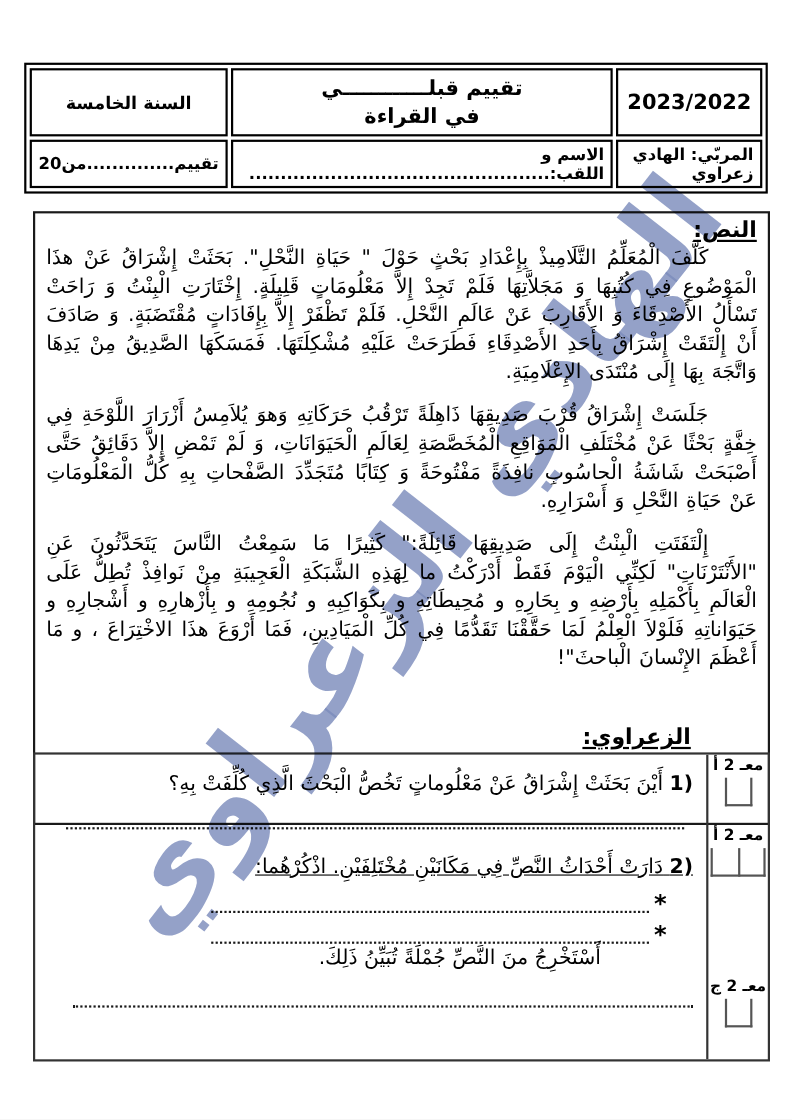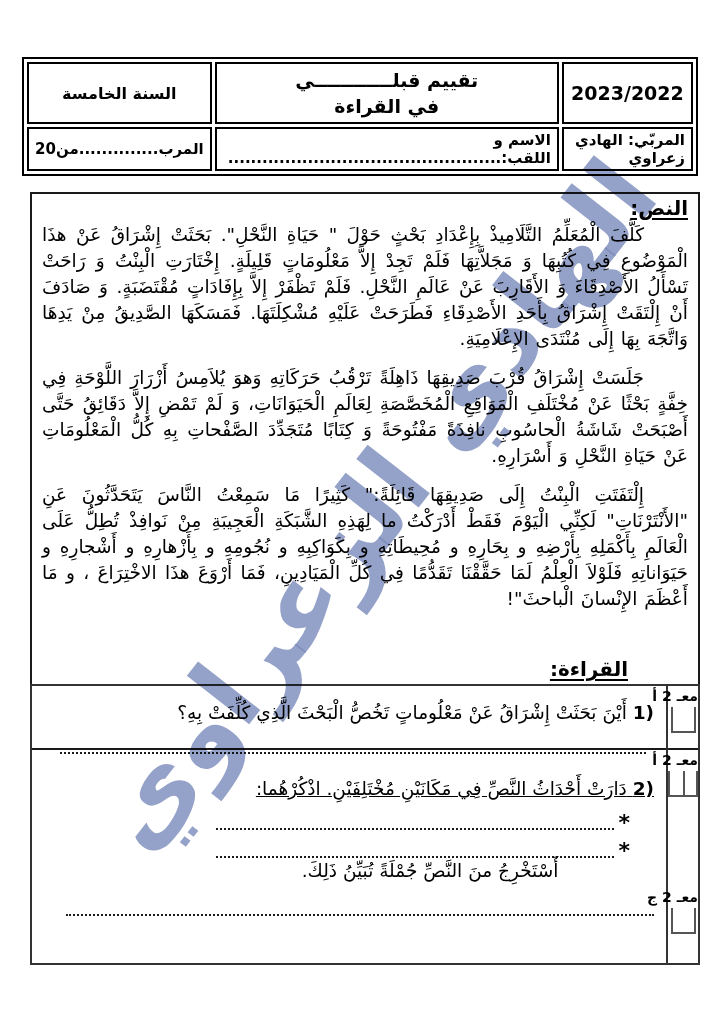--- a/index.html
+++ b/index.html
@@ -53,21 +53,21 @@
 
   
   .questions-heading {
     position:absolute; top:657px; right:92px; z-index:1;
     font-size:20px; font-weight:bold; text-decoration:underline; text-underline-offset:3px;
   }
   .questions-box {
     position:absolute; top:684px; left:30px; width:670px; height:281px; z-index:1;
     border:2px solid #333; display:flex; direction:rtl; overflow:hidden;
   }
-  .score-col { width:32px; border-left:2px solid #333; position:relative; flex:none; }
+  .score-col { width:56px; border-left:2px solid #333; position:relative; flex:none; }
   .score-block { position:absolute; right:0; width:100%; text-align:center; }
   .score-label { font-size:14px; font-weight:bold; white-space:nowrap; }
   .score-boxes { display:flex; justify-content:center; margin-top:3px; }
   .score-box {
     width:25px; height:26px; border:2px solid #555; border-top:none; background:transparent;
   }
   .score-box + .score-box { border-right:none; }
   .sb1 { top:2px; } .sb2 { top:66px; } .sb3 { top:203px; }
 
   .q-main { flex:1; padding:12px 12px 0 14px; }
@@ -107,34 +107,34 @@
       </td>
     </tr>
     <tr class="r2">
       <td class="c-teacher">
         <span>المربّي: الهادي زعراوي</span>
       </td>
       <td class="c-name">
         <span>الاسم و اللقب:</span><span class="dotfill">................................................</span>
       </td>
       <td class="c-num">
-        <span>المرب</span><span class="dotfill">..............</span><span>من20</span>
+        <span>تقييم</span><span class="dotfill">..............</span><span>من20</span>
       </td>
     </tr>
   </tbody>
     </table>
 
   <div class="text-box">
     <div class="section-heading">النص:</div>
     <p>كَلَّفَ الْمُعَلِّمُ التَّلَامِيذْ بِإِعْدَادِ بَحْثٍ حَوْلَ " حَيَاةِ النَّحْلِ". بَحَثَتْ إِشْرَاقُ عَنْ هذَا الْمَوْضُوعِ فِي كُتُبِهَا وَ مَجَلاَّتِهَا فَلَمْ تَجِدْ إِلاَّ مَعْلُومَاتٍ قَلِيلَةٍ. إِخْتَارَتِ الْبِنْتُ وَ رَاحَتْ تَسْأَلُ الأَصْدِقَاءَ وَ الأَقَارِبَ عَنْ عَالَمِ النَّحْلِ. فَلَمْ تَظْفَرْ إِلاَّ بِإِفَادَاتٍ مُقْتَضَبَةٍ. وَ صَادَفَ أَنْ إِلْتَقَتْ إِشْرَاقُ بِأَحَدِ الأَصْدِقَاءِ فَطَرَحَتْ عَلَيْهِ مُشْكِلَتَهَا. فَمَسَكَهَا الصَّدِيقُ مِنْ يَدِهَا وَاتَّجَهَ بِهَا إِلَى مُنْتَدَى الإِعْلَامِيَةِ.</p>
     <p>جَلَسَتْ إِشْرَاقُ قُرْبَ صَدِيقِهَا ذَاهِلَةً تَرْقُبُ حَرَكَاتِهِ وَهوَ يُلاَمِسُ أَزْرَارَ اللَّوْحَةِ فِي خِفَّةٍ بَحْثًا عَنْ مُخْتَلَفِ الْمَوَاقِعِ الْمُخَصَّصَةِ لِعَالَمِ الْحَيَوَانَاتِ، وَ لَمْ تَمْضِ إِلاَّ دَقَائِقُ حَتَّى أَصْبَحَتْ شَاشَةُ الْحاسُوبِ نافِذَةً مَفْتُوحَةً وَ كِتَابًا مُتَجَدِّدَ الصَّفْحاتِ بِهِ كُلُّ الْمَعْلُومَاتِ عَنْ حَيَاةِ النَّحْلِ وَ أَسْرَارِهِ.</p>
     <p>إِلْتَفَتَتِ الْبِنْتُ إِلَى صَدِيقِهَا قَائِلَةً:" كَثِيرًا مَا سَمِعْتُ النَّاسَ يَتَحَدَّثُونَ عَنِ "الأَنْتَرْنَاتِ" لَكِنِّي الْيَوْمَ فَقَطْ أَدْرَكْتُ ما لِهَذِهِ الشَّبَكَةِ الْعَجِيبَةِ مِنْ نَوافِذْ تُطِلُّ عَلَى الْعَالَمِ بِأَكْمَلِهِ بِأَرْضِهِ و بِحَارِهِ و مُحِيطَاتِهِ و بِكَوَاكِبِهِ و نُجُومِهِ و بِأَزْهارِهِ و أَشْجارِهِ و حَيَوَاناتِهِ فَلَوْلاَ الْعِلْمُ لَمَا حَقَّقْنَا تَقَدُّمًا فِي كُلِّ الْمَيَادِينِ، فَمَا أَرْوَعَ هذَا الاخْتِرَاعَ ، و مَا أَعْظَمَ الإِنْسانَ الْباحثَ"!</p>
   </div>
 
-  <div class="questions-heading">القراءة:</div>
+  <div class="questions-heading">الزعراوي:</div>
 
   <div class="questions-box">
 
     <div class="score-col">
       <div class="score-block sb1">
         <div class="score-label">معـ 2 أ</div>
         <div class="score-boxes">
           <div class="score-box"></div>
         </div>
       </div>

